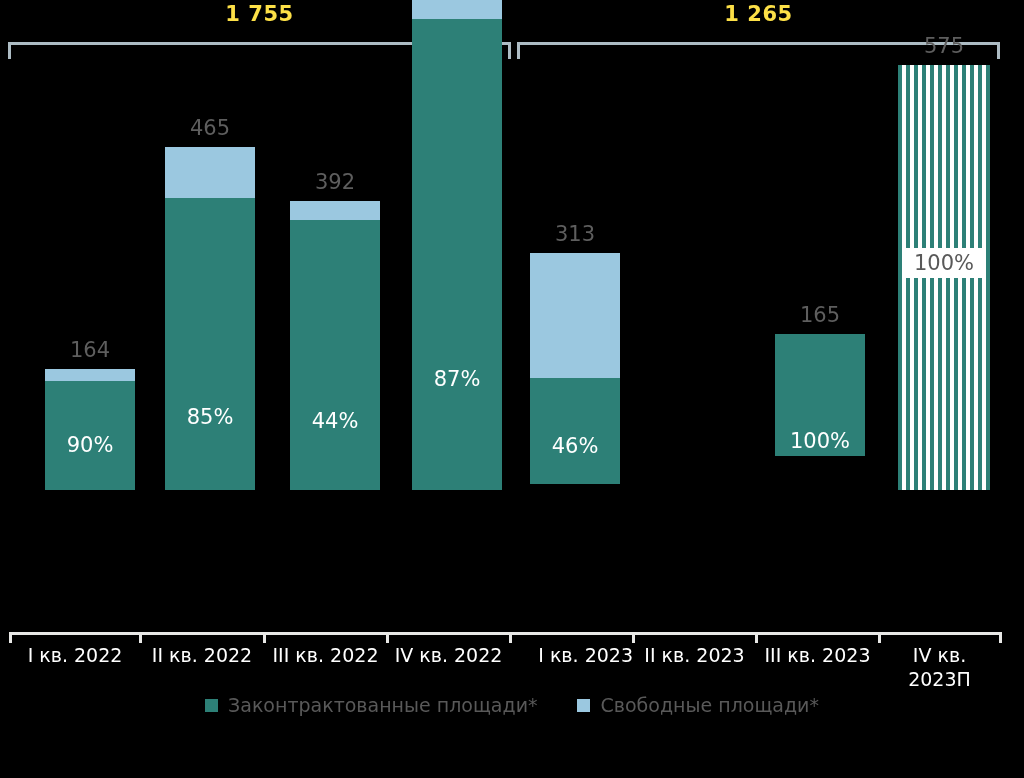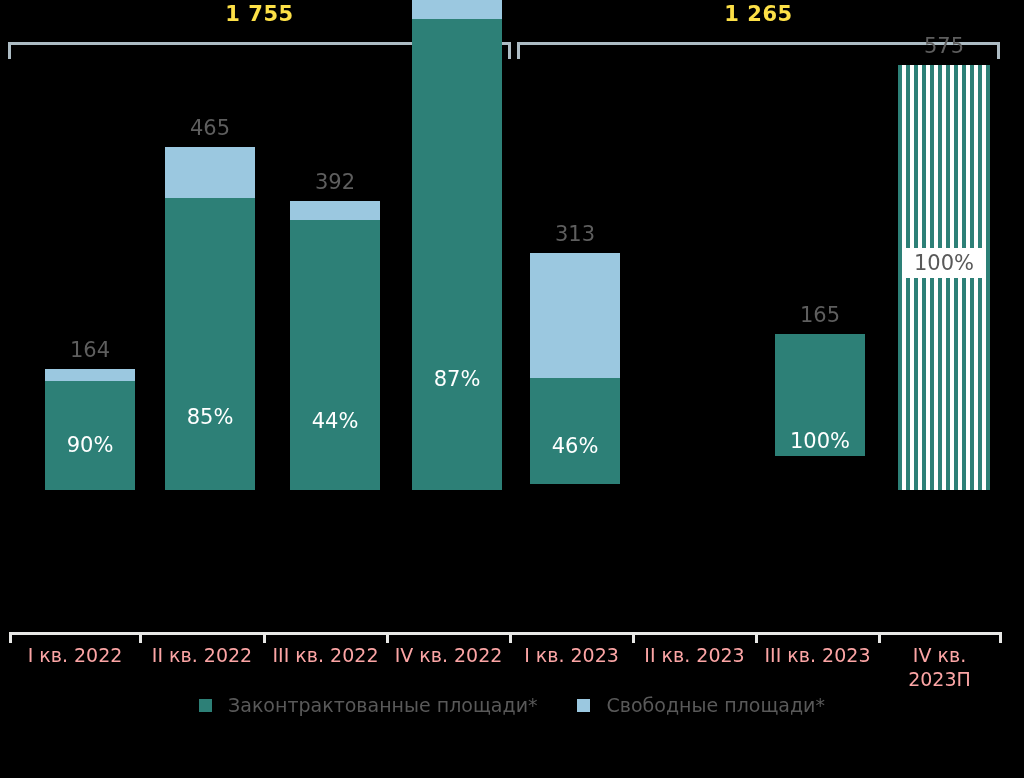--- a/index.html
+++ b/index.html
@@ -122,40 +122,40 @@
     top: 632px;
     width: 3px;
     height: 11px;
     background: #e8e8e6;
   }
 
   .cat-label {
     position: absolute;
     top: 644px;
     text-align: center;
-    color: #fca5a5;
+    color: #ffffff;
     font-size: 19px;
     line-height: 1.25;
     white-space: pre-line;
   }
 
   
   #legend {
     position: absolute;
     left: 0; right: 0;
     top: 694px;
     display: flex;
     justify-content: center;
     align-items: center;
     gap: 40px;
   }
   .legend-item {
     display: flex;
     align-items: center;
-    gap: 16px;
+    gap: 10px;
   }
   .legend-swatch {
     width: 13px; height: 13px;
     display: inline-block;
   }
   .legend-text {
     color: #595959;
     font-size: 19px;
     white-space: nowrap;
   }
@@ -246,21 +246,21 @@
       <div class="axis-tick" style="left: 632px;"></div>
       <div class="axis-tick" style="left: 755px;"></div>
       <div class="axis-tick" style="left: 878px;"></div>
       <div class="axis-tick" style="left: 999px;"></div>
     </div>
   <div id="cat-labels">
       <div class="cat-label" style="left: 10px; width: 130px;">I кв. 2022</div>
       <div class="cat-label" style="left: 140px; width: 124px;">II кв. 2022</div>
       <div class="cat-label" style="left: 264px; width: 123px;">III кв. 2022</div>
       <div class="cat-label" style="left: 387px; width: 123px;">IV кв. 2022</div>
-      <div class="cat-label" style="left: 510px; width: 123px;">I кв. 2023</div>
+      <div class="cat-label" style="left: 510px; width: 123px; text-align: right;">I кв. 2023</div>
       <div class="cat-label" style="left: 633px; width: 123px;">II кв. 2023</div>
       <div class="cat-label" style="left: 756px; width: 123px;">III кв. 2023</div>
       <div class="cat-label" style="left: 879px; width: 121px;">IV кв.
 2023П</div>
     </div>
 
   <div id="legend">
       <div class="legend-item">
         <span class="legend-swatch" style="background: rgb(45, 128, 119);"></span>
         <span class="legend-text">Законтрактованные площади*</span>

